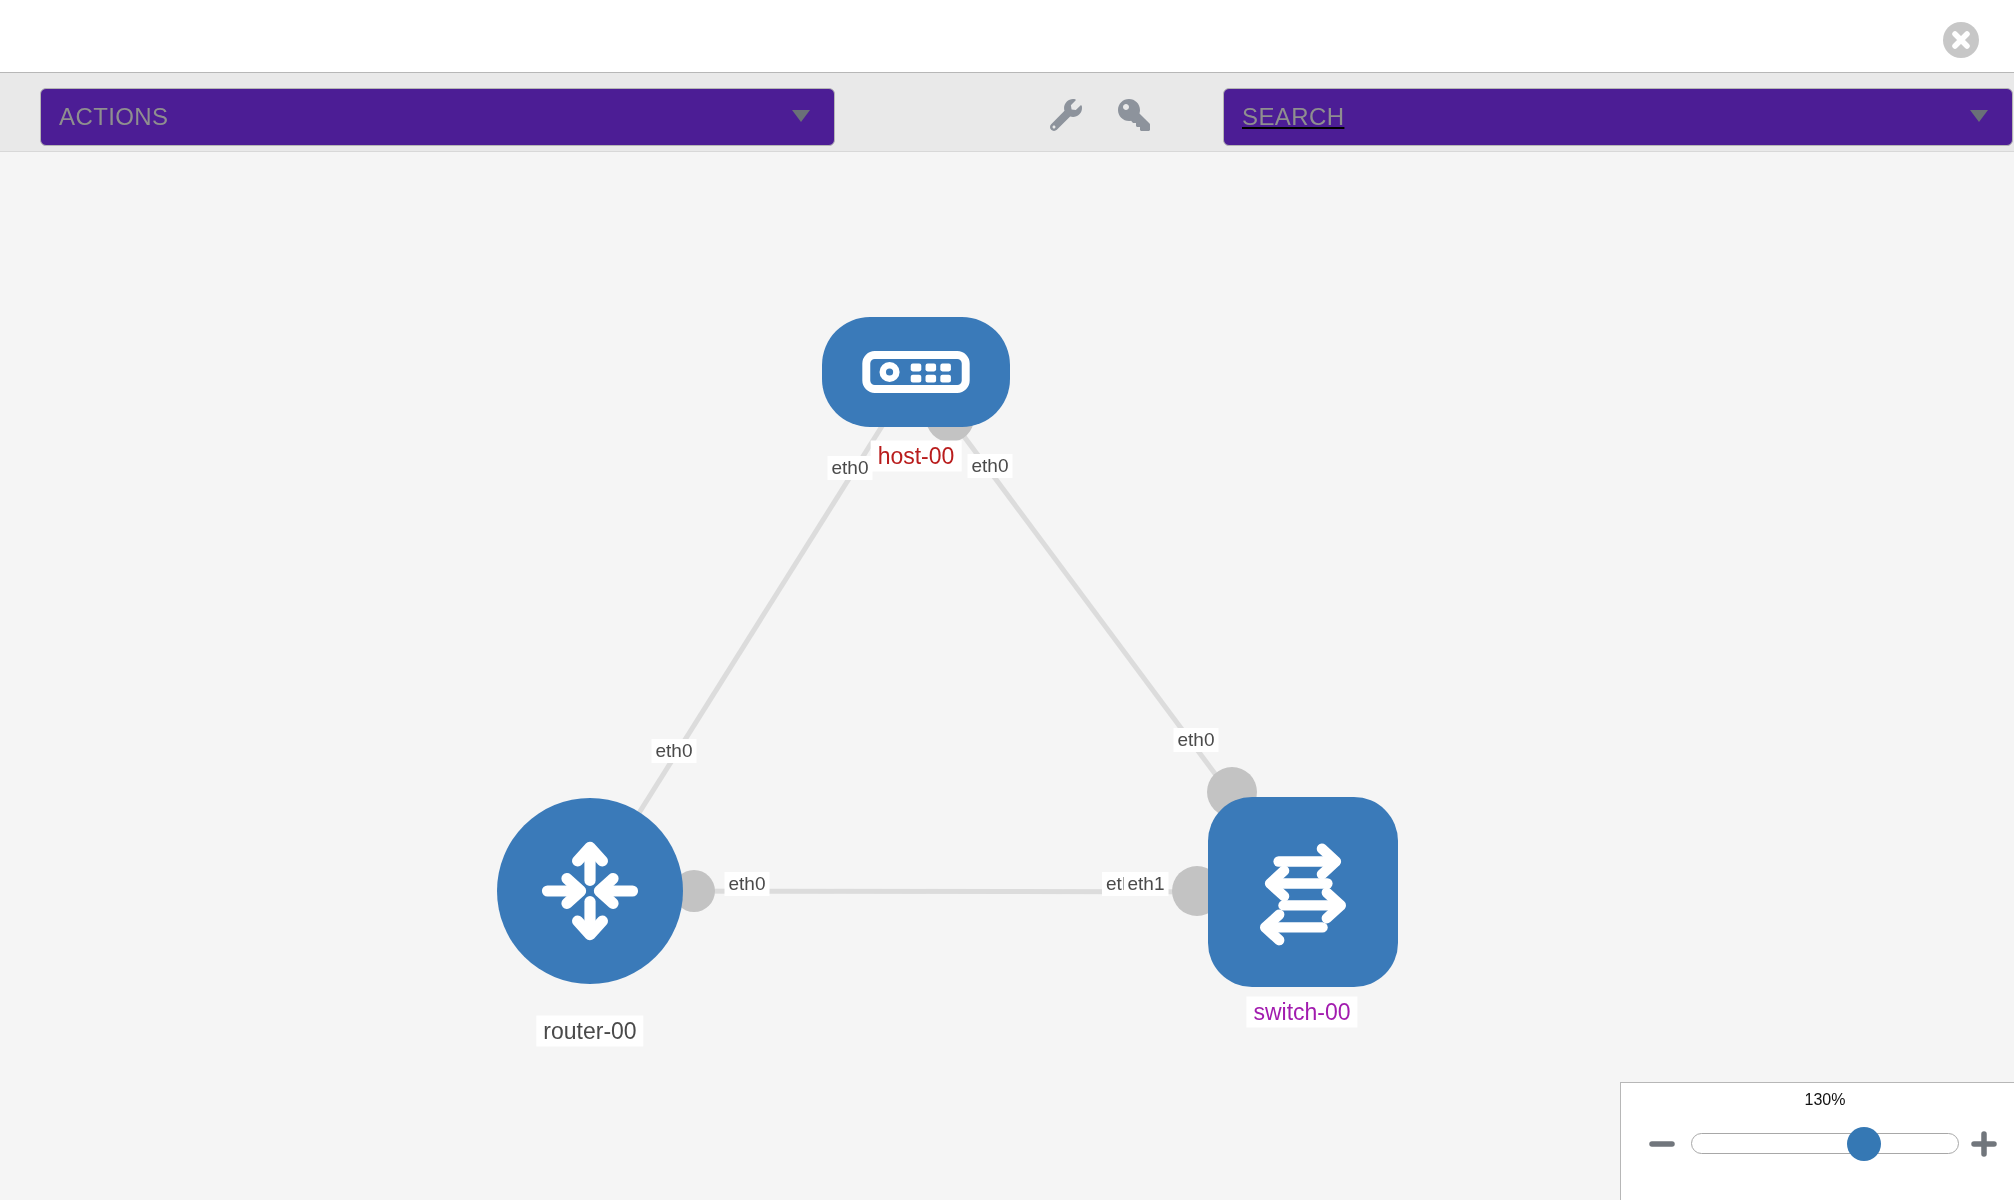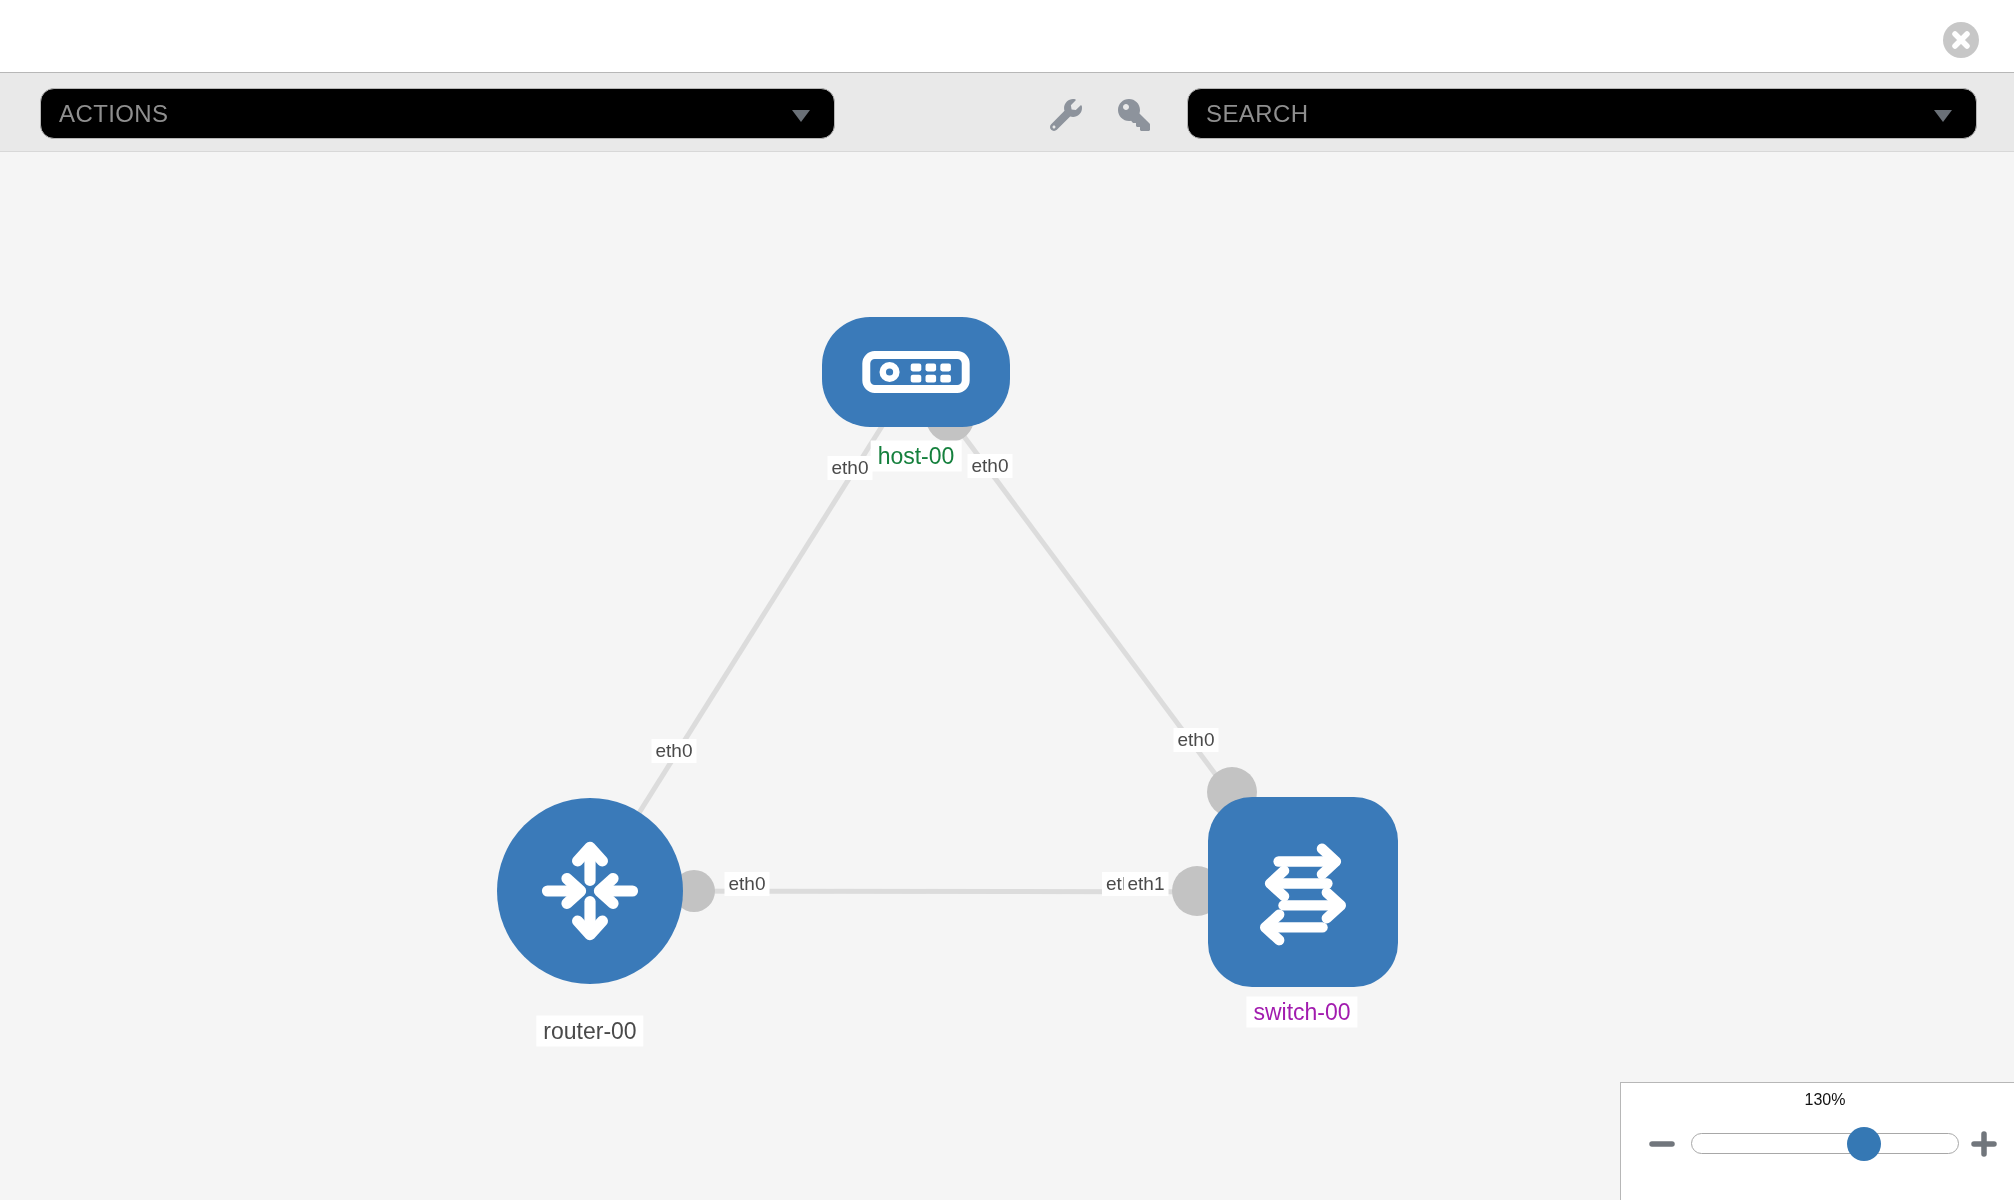--- a/index.html
+++ b/index.html
@@ -9,22 +9,22 @@
   
   .header{position:absolute;left:0;top:0;width:2014px;height:72px;background:#ffffff;
           border-bottom:1px solid #b7b7b7;}
   .header-title{position:absolute;left:40px;top:0;height:72px;display:flex;align-items:center;
           font-size:27px;font-weight:bold;color:#4d4d4d;letter-spacing:.2px;}
   .close-btn{position:absolute;left:1943px;top:22px;width:36px;height:36px;cursor:pointer;}
 
   
   .toolbar{position:absolute;left:0;top:73px;width:2014px;height:78px;background:#e9e9e9;
            border-bottom:1px solid #d8d8d8;}
-  .dropdown{position:absolute;top:15px;height:51px;background:#000000;border:1px solid #b5b5b5;
-            border-radius:14px;box-sizing:border-box;display:flex;align-items:center;cursor:pointer;}
+  .dropdown{position:absolute;top:15px;height:58px;background:#4c1d95;border:1px solid #b5b5b5;
+            border-radius:6px;box-sizing:border-box;display:flex;align-items:center;cursor:pointer;}
   .dropdown .dd-label{margin-left:18px;font-size:24px;color:#8f8f8f;letter-spacing:.4px;}
   .caret{position:absolute;right:24px;top:21px;width:0;height:0;
          border-left:9px solid transparent;border-right:9px solid transparent;
          border-top:12px solid #6a7077;}
   .tool-icon-btn{position:absolute;top:26px;width:34px;height:34px;cursor:pointer;}
 
   
   .canvas{position:absolute;left:0;top:152px;width:2014px;height:1048px;background:#f5f5f5;overflow:hidden;}
   .links-svg{position:absolute;left:0;top:0;z-index:1;}
   .node{position:absolute;z-index:2;display:flex;align-items:center;justify-content:center;cursor:pointer;}
@@ -72,21 +72,21 @@
       </svg>
     </div>
     <div class="tool-icon-btn" style="left:1118px;">
       <svg width="32" height="32" viewBox="0 0 512 512" fill="#8d939c">
         <g transform="translate(512,0) scale(-1,1)">
           <path d="M512 176.001C512 273.203 433.202 352 336 352c-11.22 0-22.19-1.062-32.827-3.069l-24.012 27.014A23.999 23.999 0 0 1 261.223 384H224v40c0 13.255-10.745 24-24 24h-40v40c0 13.255-10.745 24-24 24H24c-13.255 0-24-10.745-24-24v-78.059c0-6.365 2.529-12.47 7.029-16.971l161.802-161.802C163.108 213.814 160 195.271 160 176 160 78.798 238.797.001 335.999 0 433.488-.001 512 78.511 512 176.001zM336 128c0 26.51 21.49 48 48 48s48-21.49 48-48-21.49-48-48-48-48 21.49-48 48z"></path>
         </g>
       </svg>
     </div>
 
-    <div class="dropdown" style="left:1187px;width:790px;">
+    <div class="dropdown" style="left:1223px;width:790px;text-decoration:underline;">
       <span class="dd-label">SEARCH</span>
       <span class="caret"></span>
     </div>
   </div>
 
   <div class="canvas">
     <svg class="links-svg" width="2014" height="1048">
         <line x1="590" y1="739" x2="916" y2="220" stroke="#dcdcdc" stroke-width="5"></line>
         <line x1="916" y1="220" x2="1303" y2="740" stroke="#dcdcdc" stroke-width="5"></line>
         <line x1="590" y1="739" x2="1303" y2="740" stroke="#dcdcdc" stroke-width="5"></line>
@@ -130,21 +130,21 @@
             <path d="M70 43 L24 43"></path>
             <path d="M34.5 32.5 L23 43 L34.5 53.5"></path>
             <path d="M34 61 L80 61"></path>
             <path d="M69.5 50.5 L81 61 L69.5 71.5"></path>
             <path d="M66 79 L20 79"></path>
             <path d="M30.5 68.5 L19 79 L30.5 89.5"></path>
           </svg>
         </div>
       </div>
     <div id="labels-layer">
-        <div class="lbl node-label" style="left: 916px; top: 304px; color: #15803d;">host-00</div>
+        <div class="lbl node-label" style="left: 916px; top: 304px; color: #b91c1c;">host-00</div>
         <div class="lbl node-label" style="left: 590px; top: 879px; color: rgb(74, 74, 74);">router-00</div>
         <div class="lbl node-label" style="left: 1302px; top: 860px; color: #a21caf;">switch-00</div>
         <div class="lbl if-label" style="left: 850px; top: 316px; color: rgb(74, 74, 74);">eth0</div>
         <div class="lbl if-label" style="left: 990px; top: 314px; color: rgb(74, 74, 74);">eth0</div>
         <div class="lbl if-label" style="left: 674px; top: 599px; color: rgb(74, 74, 74);">eth0</div>
         <div class="lbl if-label" style="left: 1196px; top: 588px; color: rgb(74, 74, 74);">eth0</div>
         <div class="lbl if-label" style="left: 747px; top: 732px; color: rgb(74, 74, 74);">eth0</div>
         <div class="lbl if-label" style="left: 1116px; top: 732px; color: rgb(74, 74, 74);">etl</div>
         <div class="lbl if-label" style="left: 1146px; top: 732px; color: rgb(74, 74, 74);">eth1</div>
       </div>

